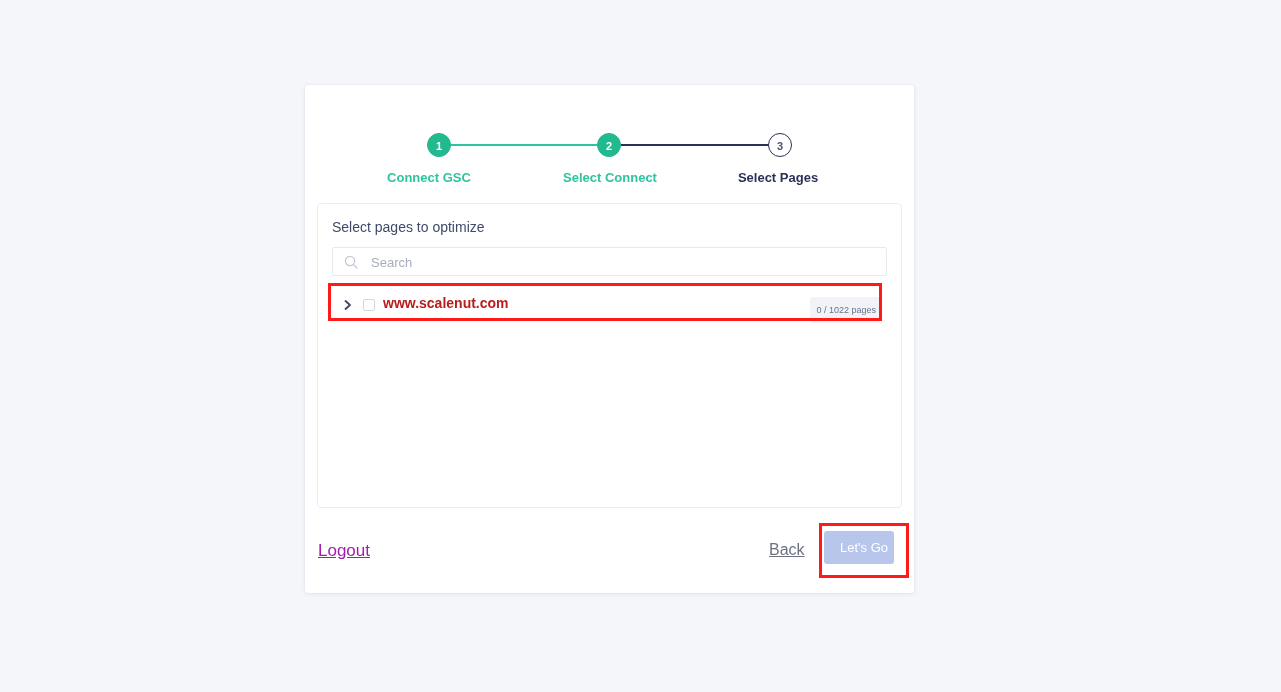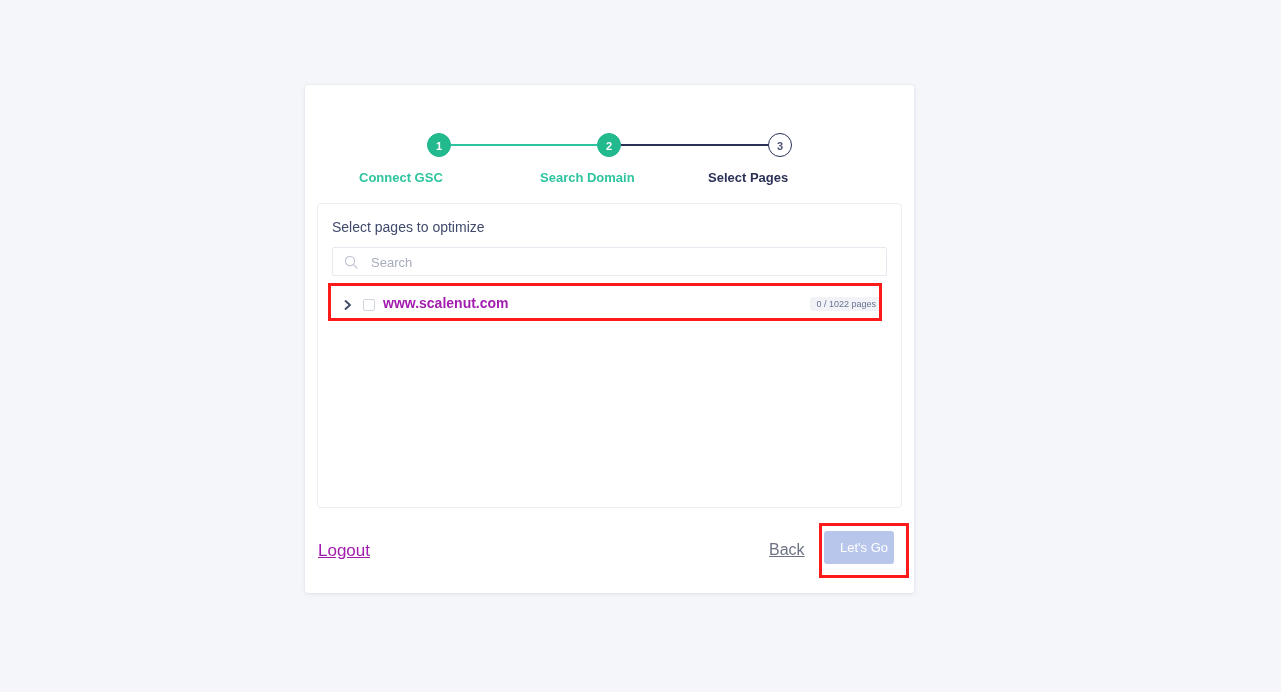--- a/index.html
+++ b/index.html
@@ -73,20 +73,21 @@
     border: 1.5px solid #2b3157;
   }
   .n1 { left: 0px; }
   .n2 { left: 170px; }
   .n3 { left: 341px; }
 
   .step-label {
     position: absolute;
     top: 52px;
     font-size: 13px;
+    text-align: center;
     white-space: nowrap;
   }
   .step-label.done { color: #2ec4a0; font-weight: bold; }
   .step-label.todo { color: #2b3157; font-weight: bold; }
   .l1 { left: 54px;  width: 140px; }
   .l2 { left: 235px; width: 140px; }
   .l3 { left: 403px; width: 140px; }
 
   
   .panel {
@@ -170,28 +171,28 @@
     margin: 0;
     -webkit-appearance: none;
     appearance: none;
     cursor: pointer;
   }
   .domain-name {
     position: absolute;
     left: 51px;
     top: 7px;
     font-size: 14px;
-    color: #a21caf;
+    color: #b91c1c;
     font-weight: 600;
   }
   .pages-badge {
     position: absolute;
     right: 5px;
     top: 9px;
-    padding: 2px 6px;
+    padding: 8px 6px;
     background: #f1f3f7;
     border-radius: 3px;
     font-size: 9px;
     color: #6a7391;
     white-space: nowrap;
     text-align: center;
   }
 
   
   .logout-link {
@@ -257,21 +258,21 @@
     <div class="step-track">
       <div class="seg seg-1"></div>
       <div class="seg seg-2"></div>
 
       <div class="node node-done n1">1</div>
       <div class="node node-done n2">2</div>
       <div class="node node-todo n3">3</div>
     </div>
 
     <div class="step-label done l1">Connect GSC</div>
-    <div class="step-label done l2">Search Domain</div>
+    <div class="step-label done l2">Select Connect</div>
     <div class="step-label todo l3">Select Pages</div>
   </div>
 
   <div class="panel">
     <div class="panel-title">Select pages to optimize</div>
 
     <div class="search-box">
       <span class="search-icon">
         <svg width="14" height="14" viewBox="0 0 14 14">
           <circle cx="6" cy="6" r="4.6" fill="none" stroke="#c2c7d4" stroke-width="1.2"></circle>

